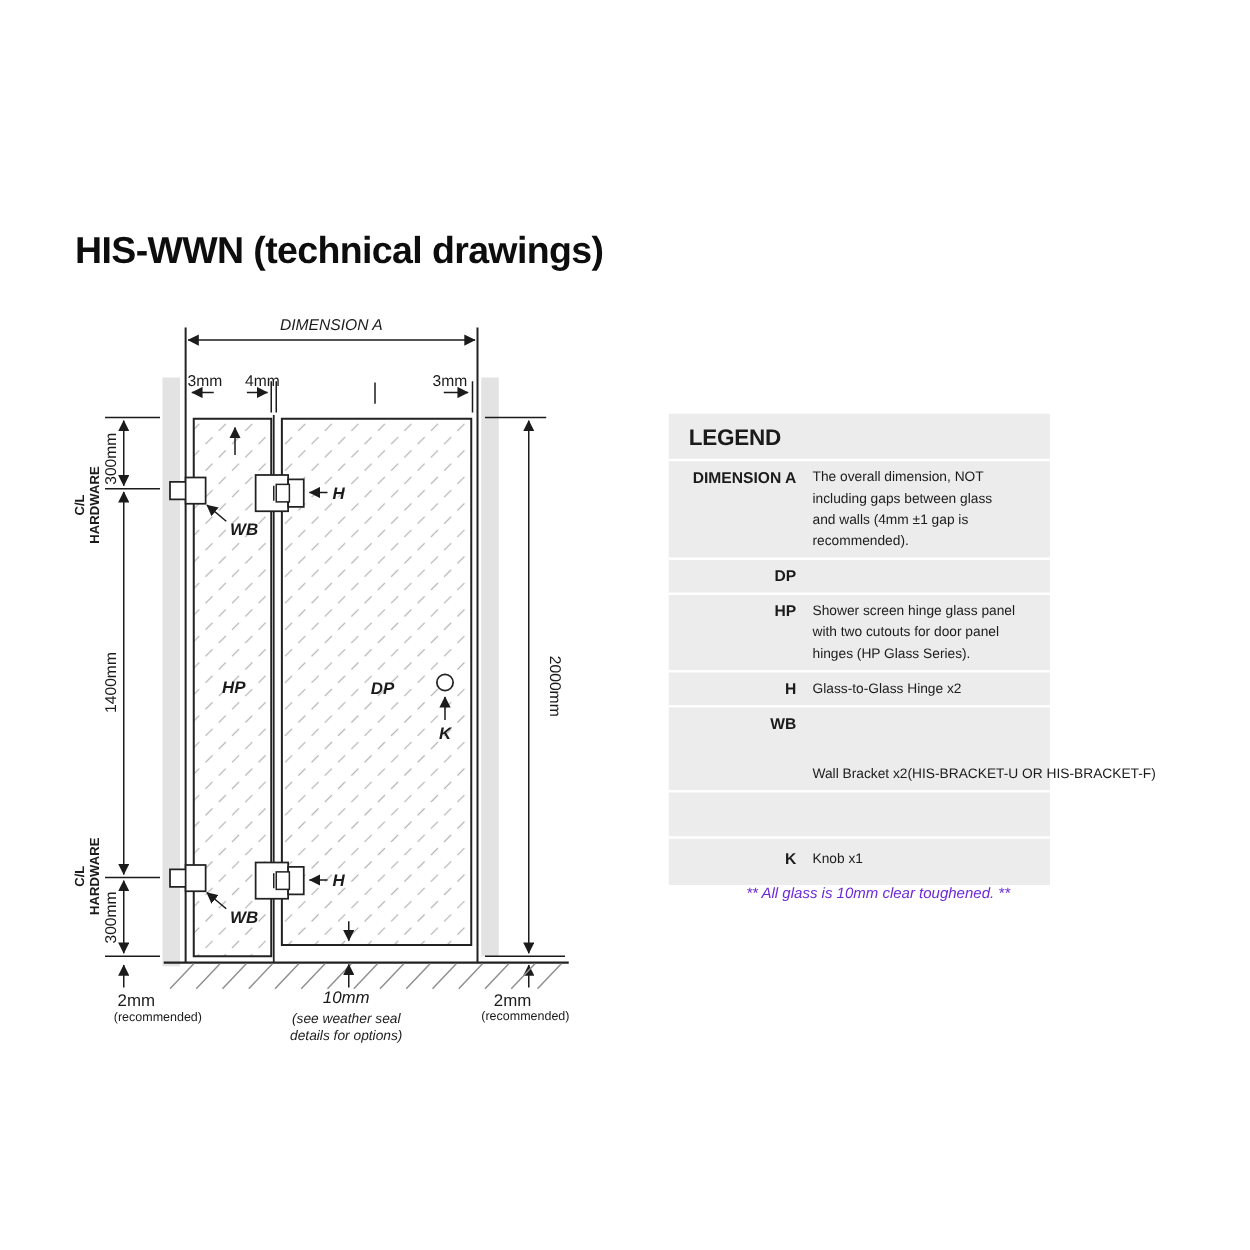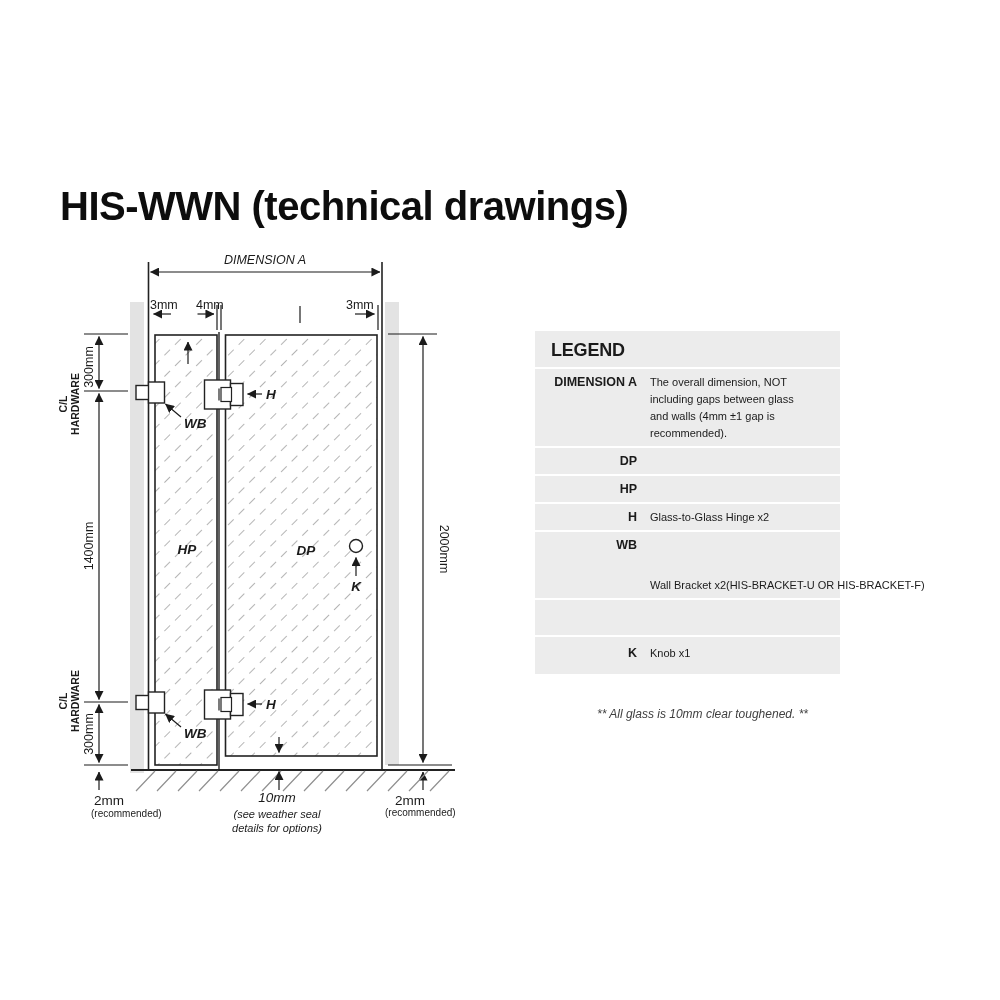--- a/index.html
+++ b/index.html
@@ -3,21 +3,21 @@
 <meta charset="utf-8">
 <style>
   html,body{margin:0;padding:0;}
   body{
     width:1000px;height:1000px;background:#ffffff;position:relative;
     font-family:"Liberation Sans","DejaVu Sans",sans-serif;color:#1b1b1b;
     overflow:hidden;
   }
   .page-title{
     position:absolute;left:60px;top:184px;margin:0;
-    font-size:40px;font-weight:bold;letter-spacing:-0.5px;color:#0d0d0d;
+    font-size:30px;font-weight:bold;letter-spacing:-0.5px;color:#0d0d0d;
   }
   svg text{fill:#1b1b1b;}
   .dimtxt{font-size:12.5px;}
   .dimtxt-sm{font-size:10px;}
   .ital{font-style:italic;}
   .lbl{font-style:italic;font-weight:bold;font-size:13.5px;}
   .rot{font-size:12.5px;}
   .clh{font-size:10.5px;font-weight:bold;}
   
   .legend{
@@ -31,21 +31,21 @@
     flex:none;width:102px;text-align:right;font-weight:bold;
     font-size:12.5px;line-height:17px;
   }
   .ldesc{
     margin-left:13px;font-size:11px;line-height:17px;white-space:pre-line;
   }
   .ldesc.nowrap{white-space:nowrap;margin-top:40px;}
   .lrow.empty{min-height:26px;}
   .lrow.last{padding:8px 0 12px 0;}
   .legend-foot{
-    position:absolute;left:597px;top:707px;font-style:italic;font-size:12px;color:#404040;
+    position:absolute;left:597px;top:707px;font-style:italic;font-size:12px;color:#6d28d9;
   }
 </style>
 </head>
 <body>
 
 <h1 class="page-title">HIS-WWN (technical drawings)</h1>
 
 <svg style="position:absolute;left:50px;top:230px;" width="420" height="620" viewBox="50 230 420 620" xmlns="http://www.w3.org/2000/svg">
   <defs>
     <marker id="arr" viewBox="0 0 10 10" refX="9.5" refY="5" markerWidth="7.5" markerHeight="7.5" orient="auto-start-reverse">
@@ -179,20 +179,23 @@
 and walls (4mm ±1 gap is
 recommended).</div>
   </div>
 
   <div class="lrow">
     <div class="lterm">DP</div>
   </div>
 
   <div class="lrow">
     <div class="lterm">HP</div>
+    <div class="ldesc">Shower screen hinge glass panel
+with two cutouts for door panel
+hinges (HP Glass Series).</div>
   </div>
 
   <div class="lrow">
     <div class="lterm">H</div>
     <div class="ldesc">Glass-to-Glass Hinge x2</div>
   </div>
 
   <div class="lrow">
     <div class="lterm">WB</div>
     <div class="ldesc nowrap">Wall Bracket x2(HIS-BRACKET-U OR HIS-BRACKET-F)</div>

